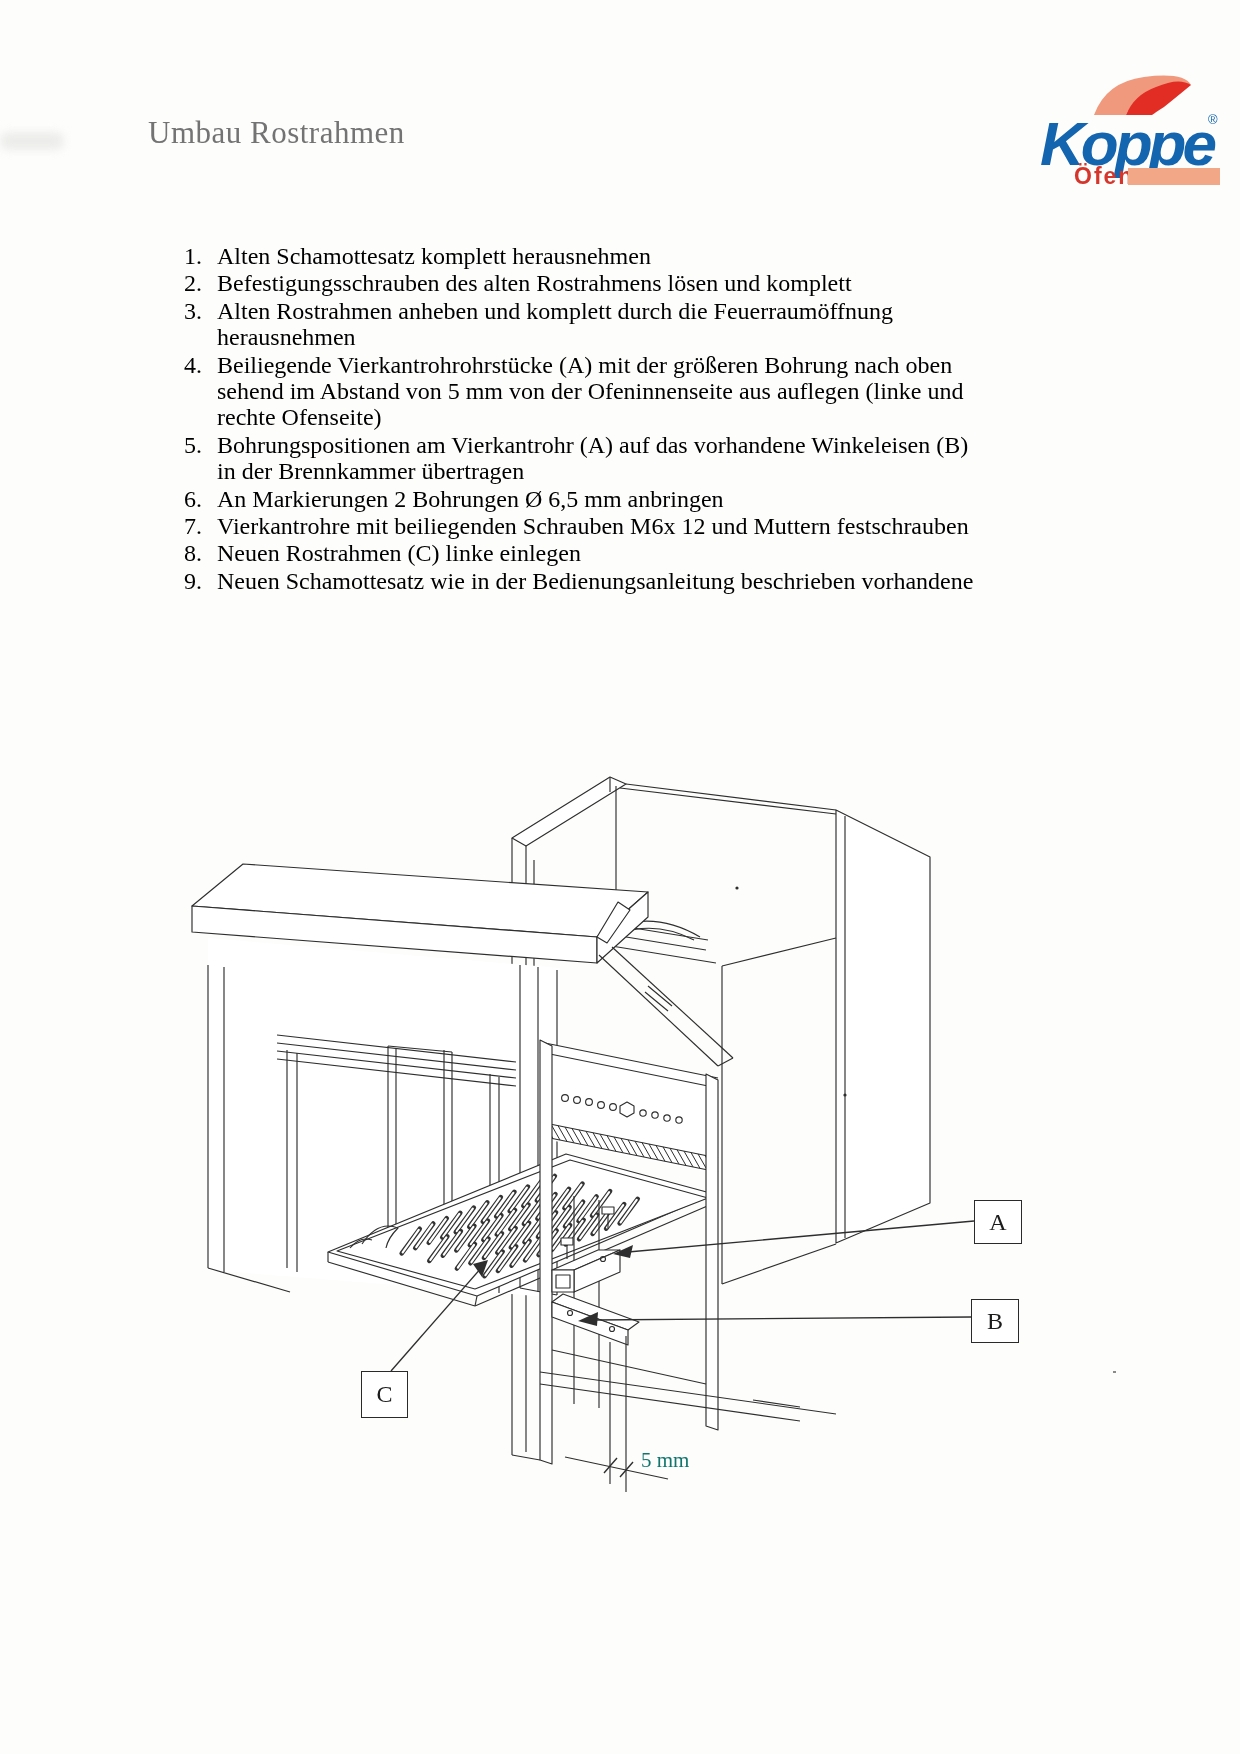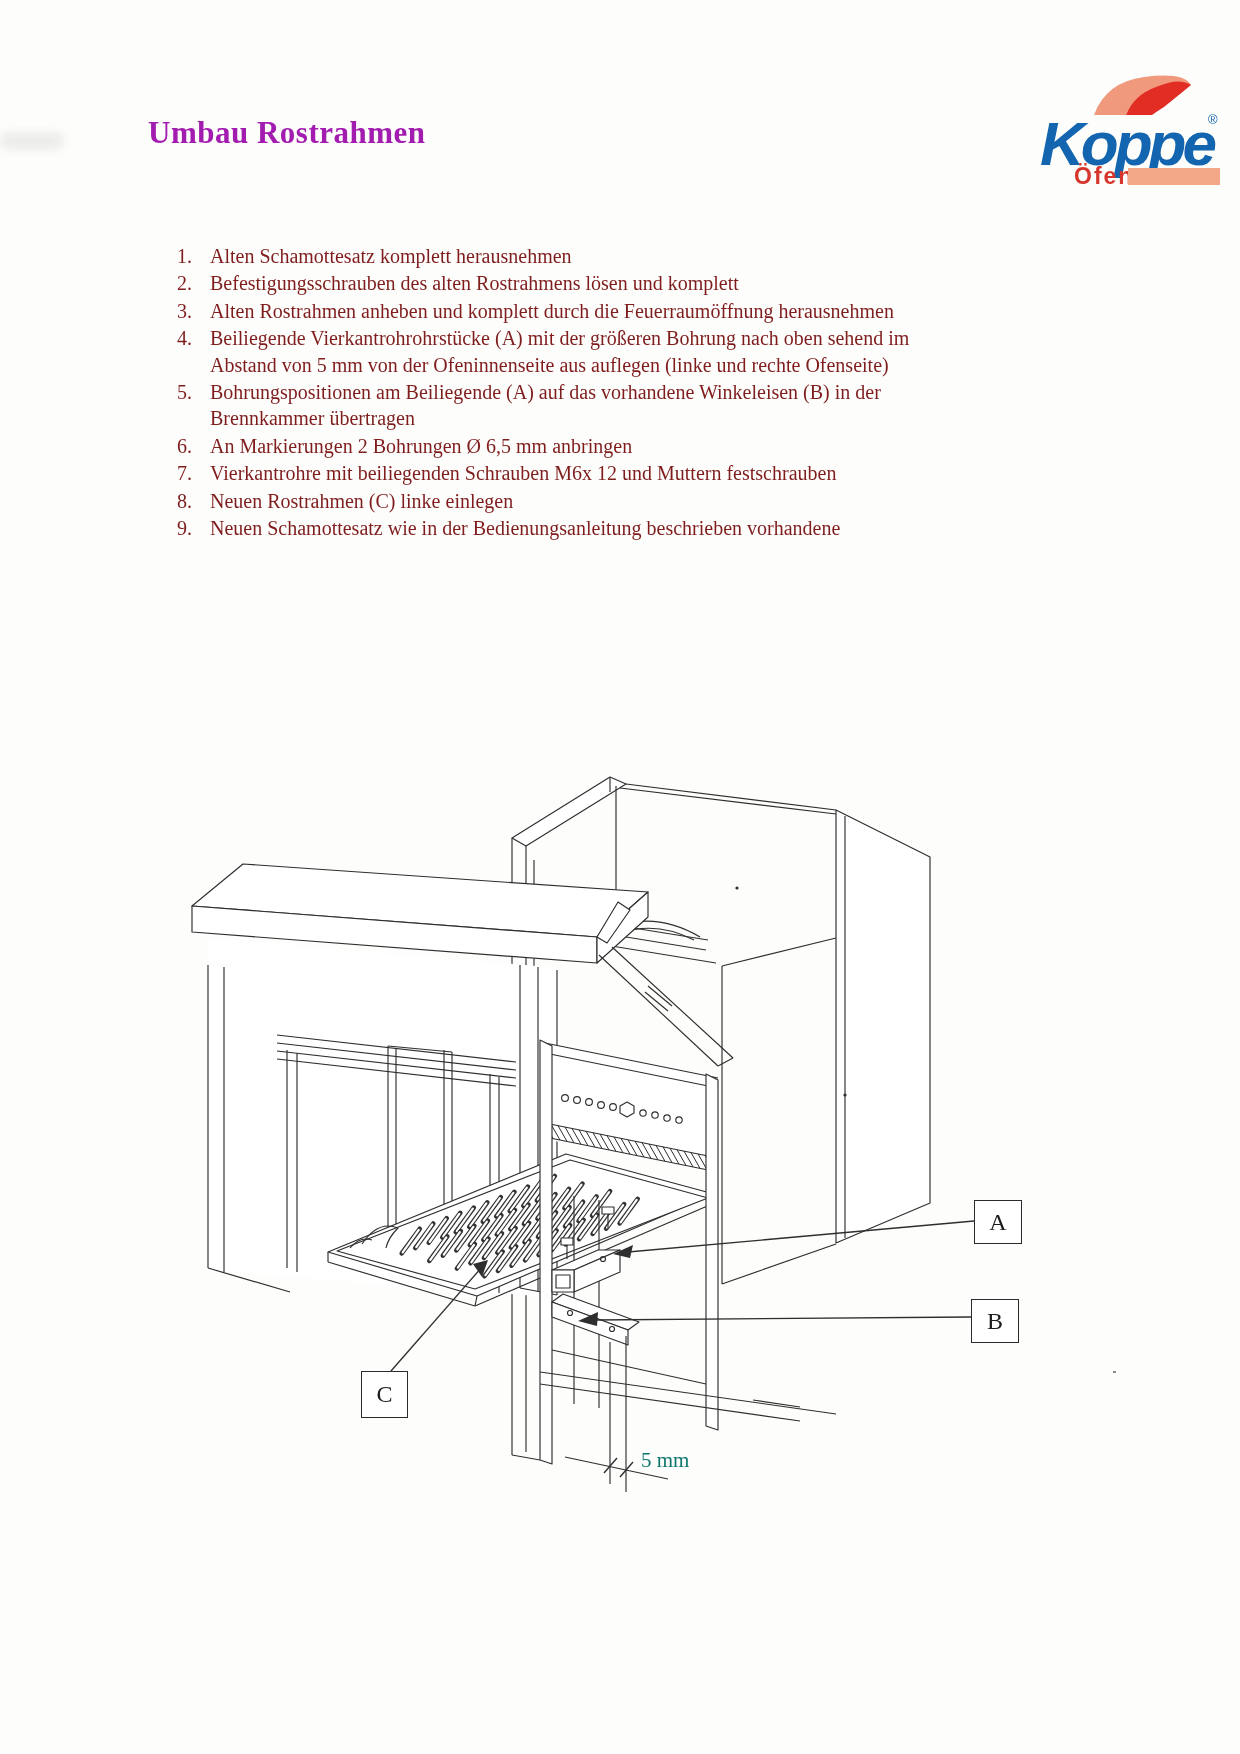--- a/index.html
+++ b/index.html
@@ -3,31 +3,31 @@
 <meta charset="utf-8">
 <style>
   html,body{margin:0;padding:0;}
   body{
     width:1240px;height:1754px;position:relative;
     background:#fdfdfc;overflow:hidden;
     font-family:"Liberation Serif",serif;color:#222;
   }
   .page-title{
     position:absolute;left:148px;top:94px;
-    font-size:31px;font-weight:bold;letter-spacing:.5px;color:#a21caf;
+    font-size:31px;font-weight:normal;letter-spacing:.5px;color:#737373;
   }
   .scan-smudge{
     position:absolute;left:0;top:132px;width:64px;height:18px;
     background:#e4e4e1;filter:blur(4px);opacity:.65;border-radius:8px;
   }
   .logo{position:absolute;left:1002px;top:74px;width:190px;height:118px;margin-left:34px;}
   .steps{
-    position:absolute;left:177px;top:243px;width:792px;
+    position:absolute;left:184px;top:243px;width:792px;
     margin:0;padding:0;list-style:none;counter-reset:s;
-    font-size:20px;line-height:26.4px;color:#7f1d1d;
+    font-size:24px;line-height:26.4px;color:#000000;
   }
   .steps li{counter-increment:s;position:relative;padding-left:33px;margin:0 0 1px 0;}
   .steps li::before{content:counter(s) ".";position:absolute;left:0;}
   .diagram-svg{position:absolute;left:0;top:0;}
   .part-label{
     position:absolute;border:1.6px solid #2a2a2a;background:#fff;
     display:flex;align-items:center;justify-content:center;
     font-size:24px;color:#1c1c1c;
   }
   .label-a{left:974px;top:1200px;width:46px;height:42px;}
@@ -52,21 +52,21 @@
     <text x="38" y="110" font-family="Liberation Sans, sans-serif" font-size="23" font-weight="bold" letter-spacing="2" fill="#d5352a">Öfen</text>
     <rect x="92" y="94" width="92" height="17" fill="#f2a886"></rect>
   </svg>
 </div>
 
 <ol class="steps">
   <li>Alten Schamottesatz komplett herausnehmen</li>
   <li>Befestigungsschrauben des alten Rostrahmens lösen und komplett</li>
   <li>Alten Rostrahmen anheben und komplett durch die Feuerraumöffnung herausnehmen</li>
   <li>Beiliegende Vierkantrohrohrstücke (A) mit der größeren Bohrung nach oben sehend im Abstand von 5 mm von der Ofeninnenseite aus auflegen (linke und rechte Ofenseite)</li>
-  <li>Bohrungspositionen am Beiliegende (A) auf das vorhandene Winkeleisen (B) in der Brennkammer übertragen</li>
+  <li>Bohrungspositionen am Vierkantrohr (A) auf das vorhandene Winkeleisen (B) in der Brennkammer übertragen</li>
   <li>An Markierungen 2 Bohrungen Ø 6,5 mm anbringen</li>
   <li>Vierkantrohre mit beiliegenden Schrauben M6x 12 und Muttern festschrauben</li>
   <li>Neuen Rostrahmen (C) linke einlegen</li>
   <li>Neuen Schamottesatz wie in der Bedienungsanleitung beschrieben vorhandene</li>
 </ol>
 
 <svg id="diagram-svg" class="diagram-svg" width="1240" height="1754" viewBox="0 0 1240 1754" fill="none" stroke="#2e2e2e" stroke-width="1.15" stroke-linejoin="round">
 
   <g>
     <polygon points="512,838 610,777 626,784 526,846" fill="#fff"></polygon>

